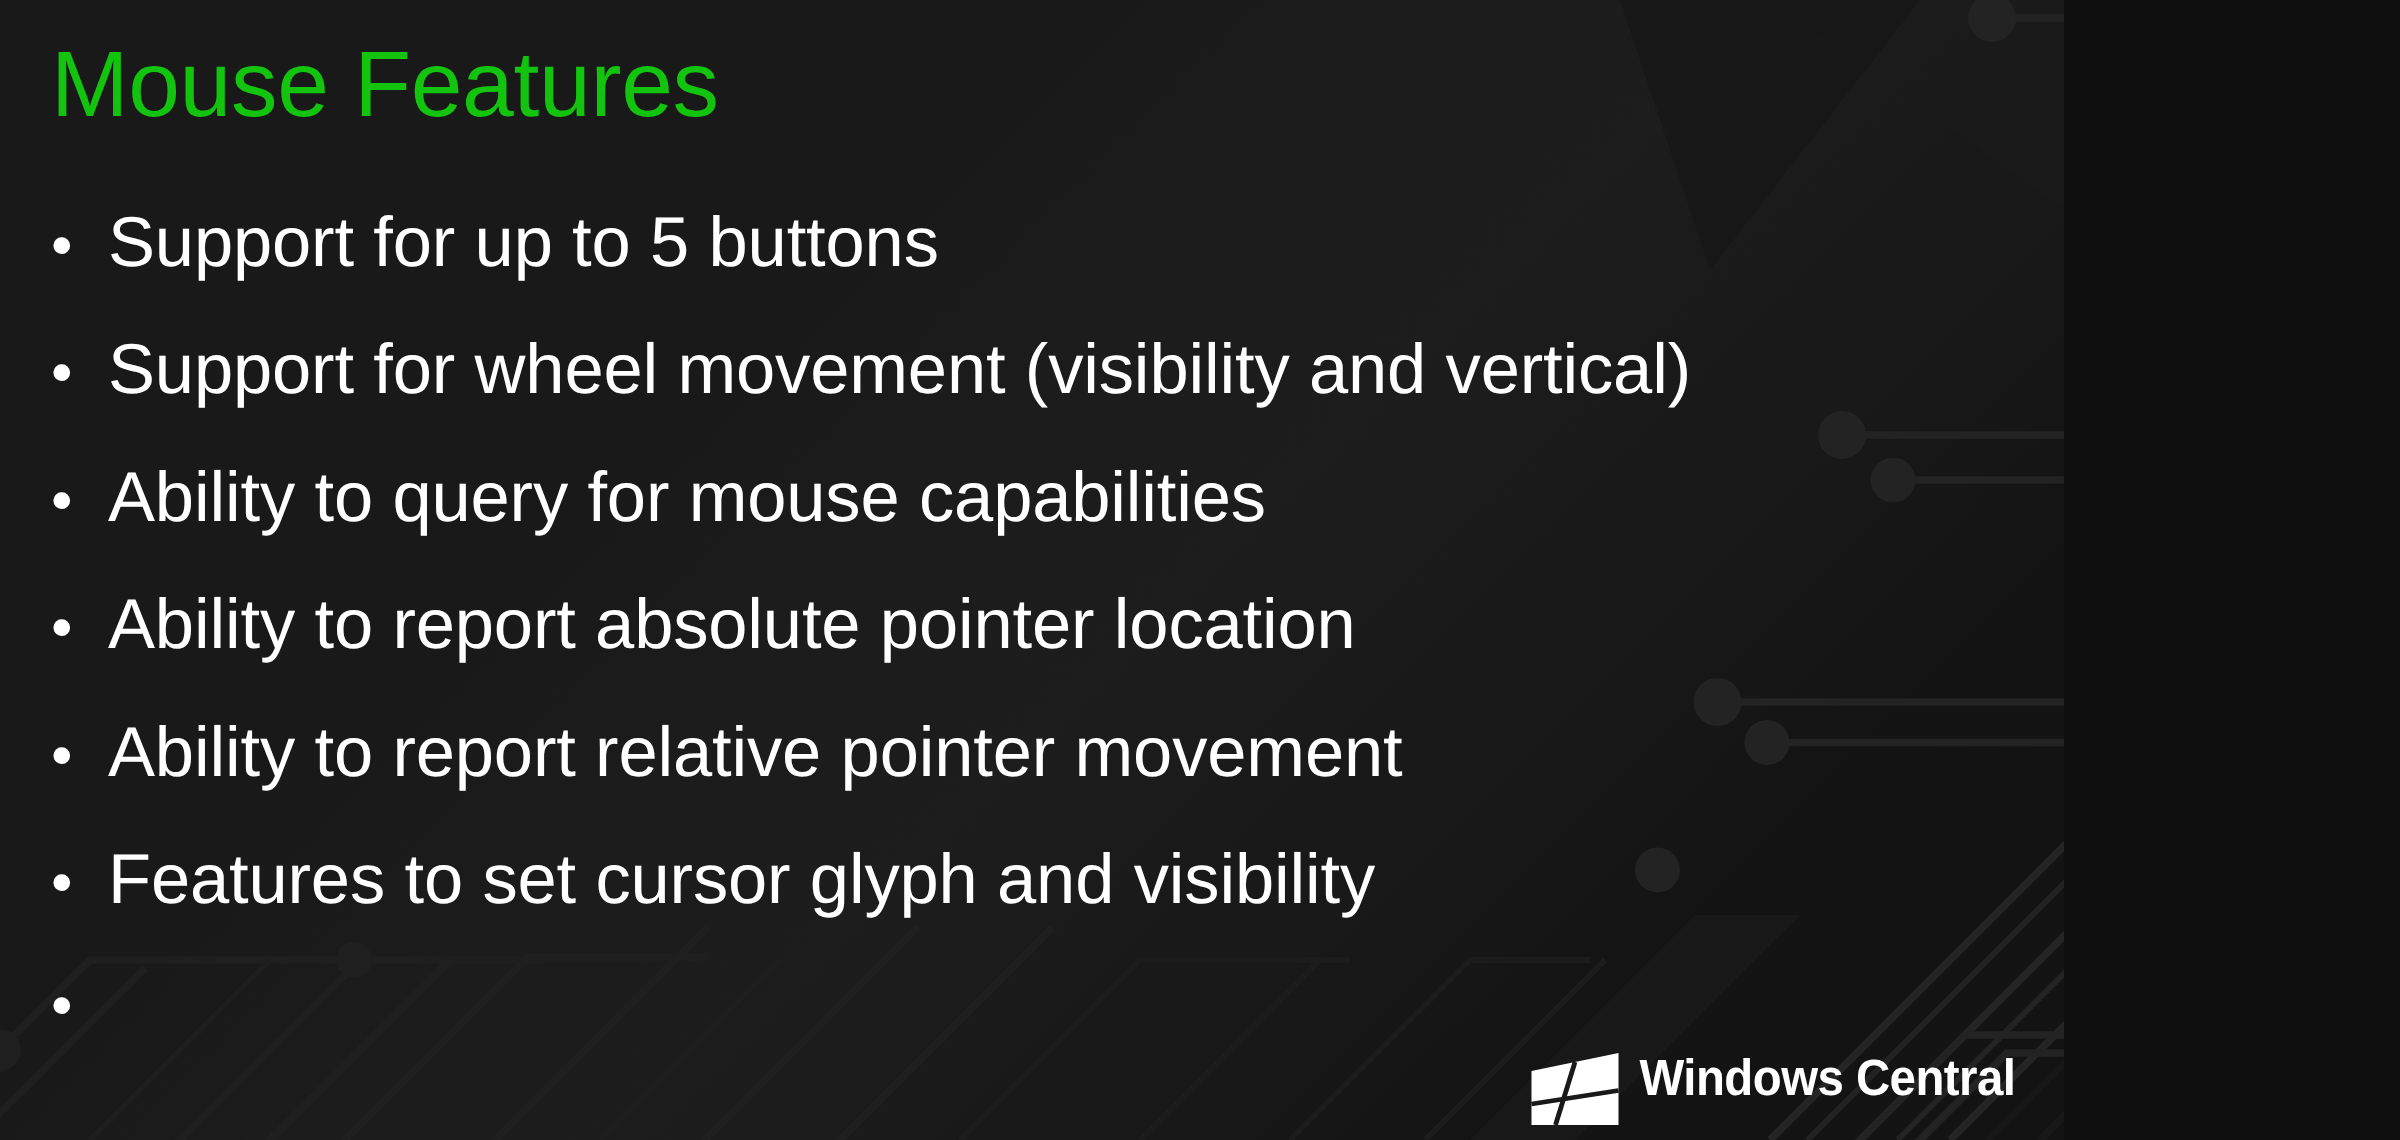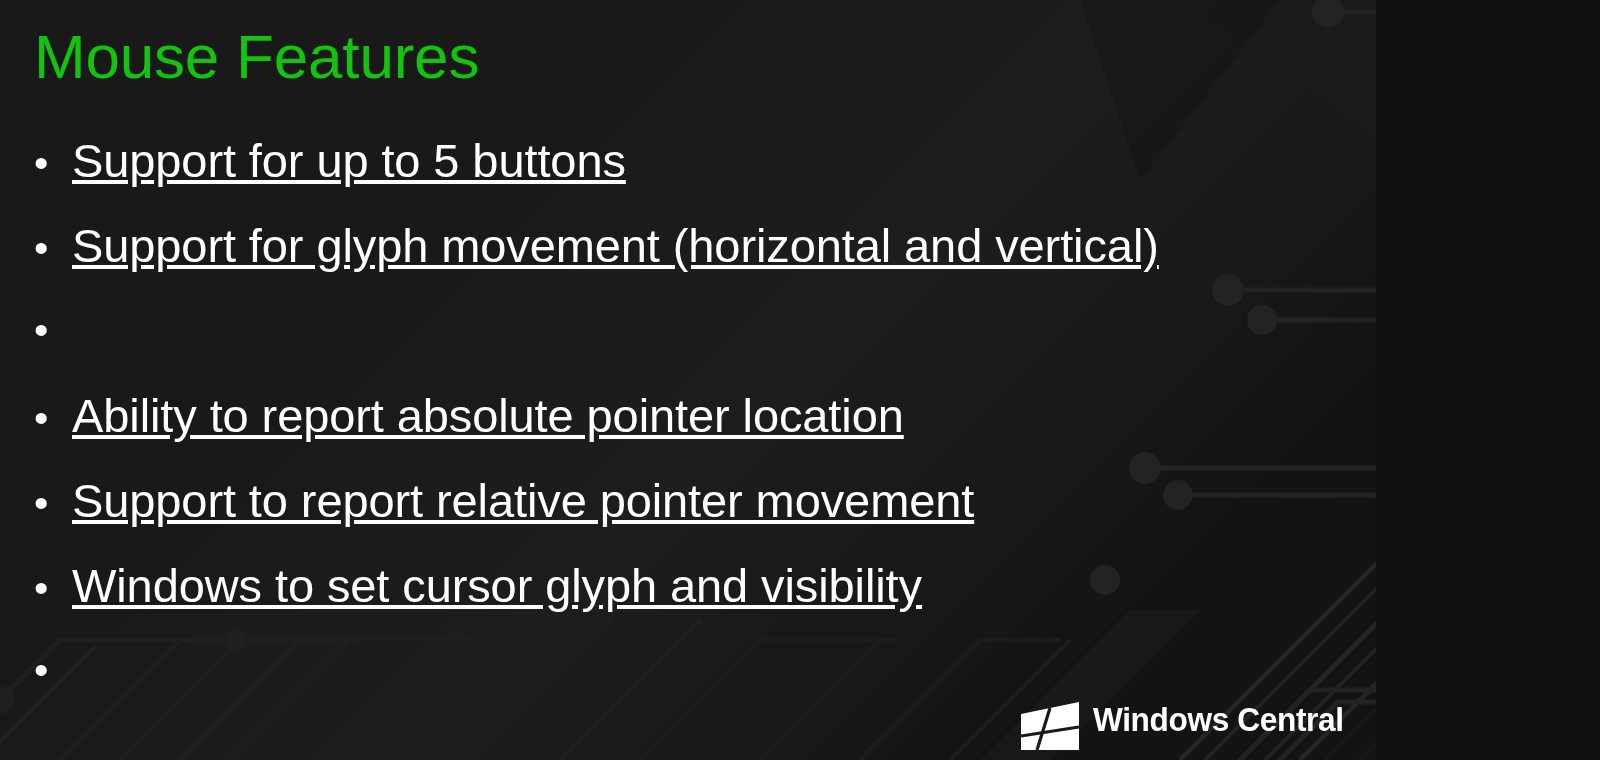--- a/index.html
+++ b/index.html
@@ -92,21 +92,20 @@
     flex: 0 0 auto;
     width: 38px;
     font-size: 41px;
     line-height: 85px;
     color: #ffffff;
     text-align: left;
   }
   .bullet-text {
     flex: 0 1 auto;
     line-height: 85px;
-    text-decoration: underline;
   }
 
   
   .watermark {
     position: absolute;
     right: 14px;
     bottom: 8px;
     z-index: 6;
     display: flex;
     align-items: flex-start;
@@ -235,40 +234,41 @@
 
     <ul class="bullet-list">
 
       <li class="bullet-item">
         <span class="bullet-dot">•</span>
         <span class="bullet-text">Support for up to 5 buttons</span>
       </li>
 
       <li class="bullet-item">
         <span class="bullet-dot">•</span>
-        <span class="bullet-text">Support for glyph movement (horizontal and vertical)</span>
-      </li>
-
-      <li class="bullet-item">
-        <span class="bullet-dot">•</span>
+        <span class="bullet-text">Support for wheel movement (visibility and vertical)</span>
+      </li>
+
+      <li class="bullet-item">
+        <span class="bullet-dot">•</span>
+        <span class="bullet-text">Ability to query for mouse capabilities</span>
       </li>
 
       <li class="bullet-item">
         <span class="bullet-dot">•</span>
         <span class="bullet-text">Ability to report absolute pointer location</span>
       </li>
 
       <li class="bullet-item">
         <span class="bullet-dot">•</span>
-        <span class="bullet-text">Support to report relative pointer movement</span>
-      </li>
-
-      <li class="bullet-item">
-        <span class="bullet-dot">•</span>
-        <span class="bullet-text">Windows to set cursor glyph and visibility</span>
+        <span class="bullet-text">Ability to report relative pointer movement</span>
+      </li>
+
+      <li class="bullet-item">
+        <span class="bullet-dot">•</span>
+        <span class="bullet-text">Features to set cursor glyph and visibility</span>
       </li>
 
       <li class="bullet-item">
         <span class="bullet-dot">•</span>
       </li>
 
     </ul>
   </div>
 
   <div class="watermark">

